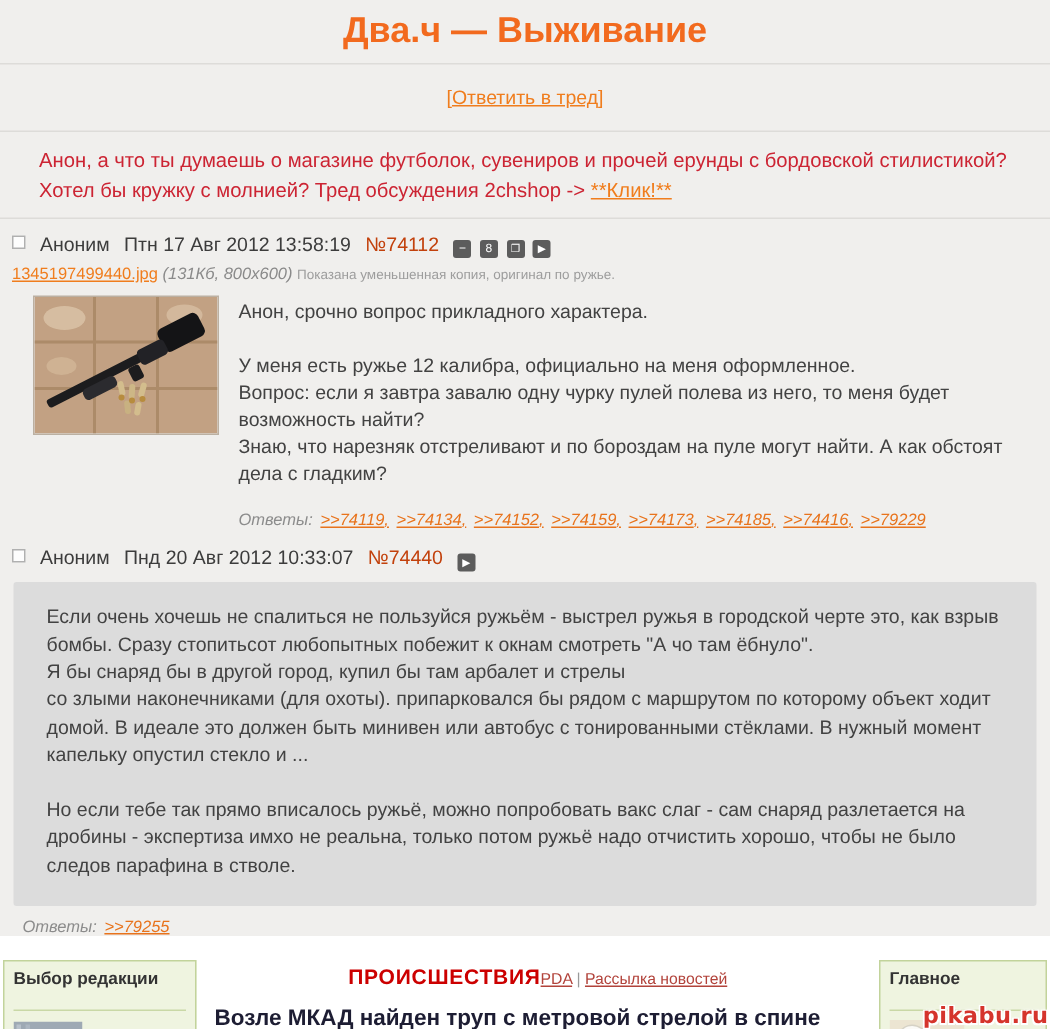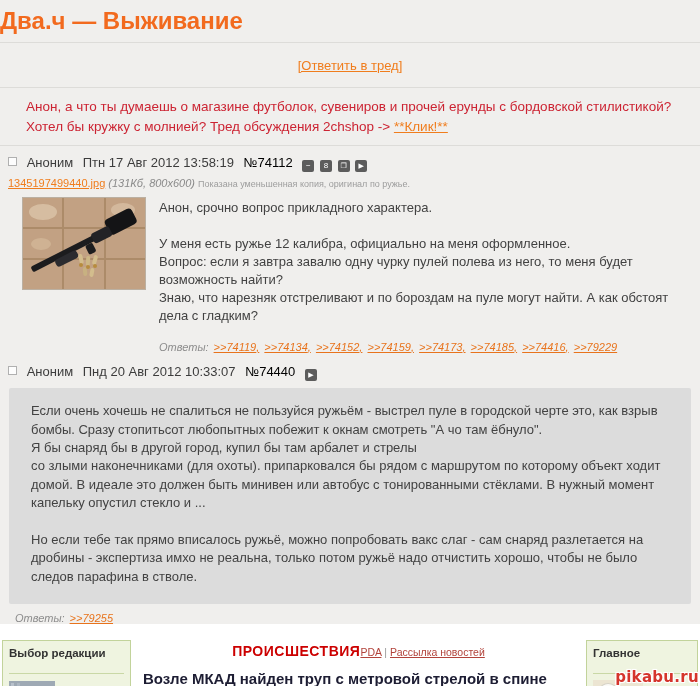--- a/index.html
+++ b/index.html
@@ -7,31 +7,31 @@
   body {
     height:686px; position:relative; overflow:hidden;
     background:#ffffff; font-family:"Liberation Sans", sans-serif;
     -webkit-font-smoothing:antialiased;
   }
   a { cursor:pointer; }
 
   
   .board { background:#f0efed; padding-top:4px; }
   .rule { border:none; border-top:1px solid #dddcd9; margin:0; }
-  .board-title { text-align:left; color:#f26a1e; font-weight:bold; font-size:24px; padding:3px 0 7px; }
+  .board-title { text-align:center; color:#f26a1e; font-weight:bold; font-size:24px; padding:3px 0 7px; }
   .reply-row { text-align:center; padding:13px 0; }
   .olink { color:#f07d1d; text-decoration:underline; font-size:13px; }
   .banner { color:#cc2433; text-align:left; font-size:13.5px; line-height:1.45; padding:9px 26px; }
   .banner .olink { font-size:13.5px; }
 
   .post-header { padding:9px 8px 2px; font-size:13px; color:#3c3c3c; }
   .chk { display:inline-block; width:9px; height:9px; border:1px solid #b0b0b0; background:#fdfdfd; margin-right:6px; vertical-align:1px; }
   .pname { margin-right:6px; }
   .pdate { margin-right:6px; }
-  .pnum  { margin-right:4px; text-decoration:none; color:#000000; }
+  .pnum  { margin-right:4px; text-decoration:none; color:#c2410c; }
   .picon { display:inline-block; width:12px; height:12px; background:#5c5c5c; color:#fff; font-size:8px;
            line-height:12px; text-align:center; border-radius:2px; margin-left:2px; vertical-align:-1px; }
   .ic-hide::before{content:"−";} .ic-badge::before{content:"8";}
   .ic-gallery::before{content:"❐"; font-size:7px;} .ic-play::before{content:"▶"; font-size:7px;}
 
   .file-line { padding:3px 8px 2px; font-size:11px; }
   .fname { font-size:11px; }
   .file-info { color:#8a8a8a; font-style:italic; font-size:11px; }
   .file-note { color:#9d9d9d; font-size:9px; }
 
@@ -165,21 +165,21 @@
 
     <article>
       <div class="post-header">
         <span class="chk"></span>
         <span class="pname">Аноним</span>
         <span class="pdate">Пнд 20 Авг 2012 10:33:07</span>
         <span class="pnum">№74440</span>
         <span class="picon ic-play"></span>
       </div>
       <div class="reply-box">
-        <div class="post-line">Если очень хочешь не спалиться не пользуйся ружьём - выстрел пуле в городской черте это, как взрыв бомбы. Сразу стопитьсот любопытных побежит к окнам смотреть "А чо там ёбнуло".</div>
+        <div class="post-line">Если очень хочешь не спалиться не пользуйся ружьём - выстрел ружья в городской черте это, как взрыв бомбы. Сразу стопитьсот любопытных побежит к окнам смотреть "А чо там ёбнуло".</div>
         <div class="post-line">Я бы снаряд бы в другой город, купил бы там арбалет и стрелы</div>
         <div class="post-line">со злыми наконечниками (для охоты). припарковался бы рядом с маршрутом по которому объект ходит домой. В идеале это должен быть минивен или автобус с тонированными стёклами. В нужный момент капельку опустил стекло и ...</div>
         <div class="post-line"></div>
         <div class="post-line">Но если тебе так прямо вписалось ружьё, можно попробовать вакс слаг - сам снаряд разлетается на дробины - экспертиза имхо не реальна, только потом ружьё надо отчистить хорошо, чтобы не было следов парафина в стволе.</div>
       </div>
       <span class="replies-row replies-bottom">
         <span>Ответы:</span>
         <a class="rlink">&gt;&gt;79255</a>
       </span>
     </article>

